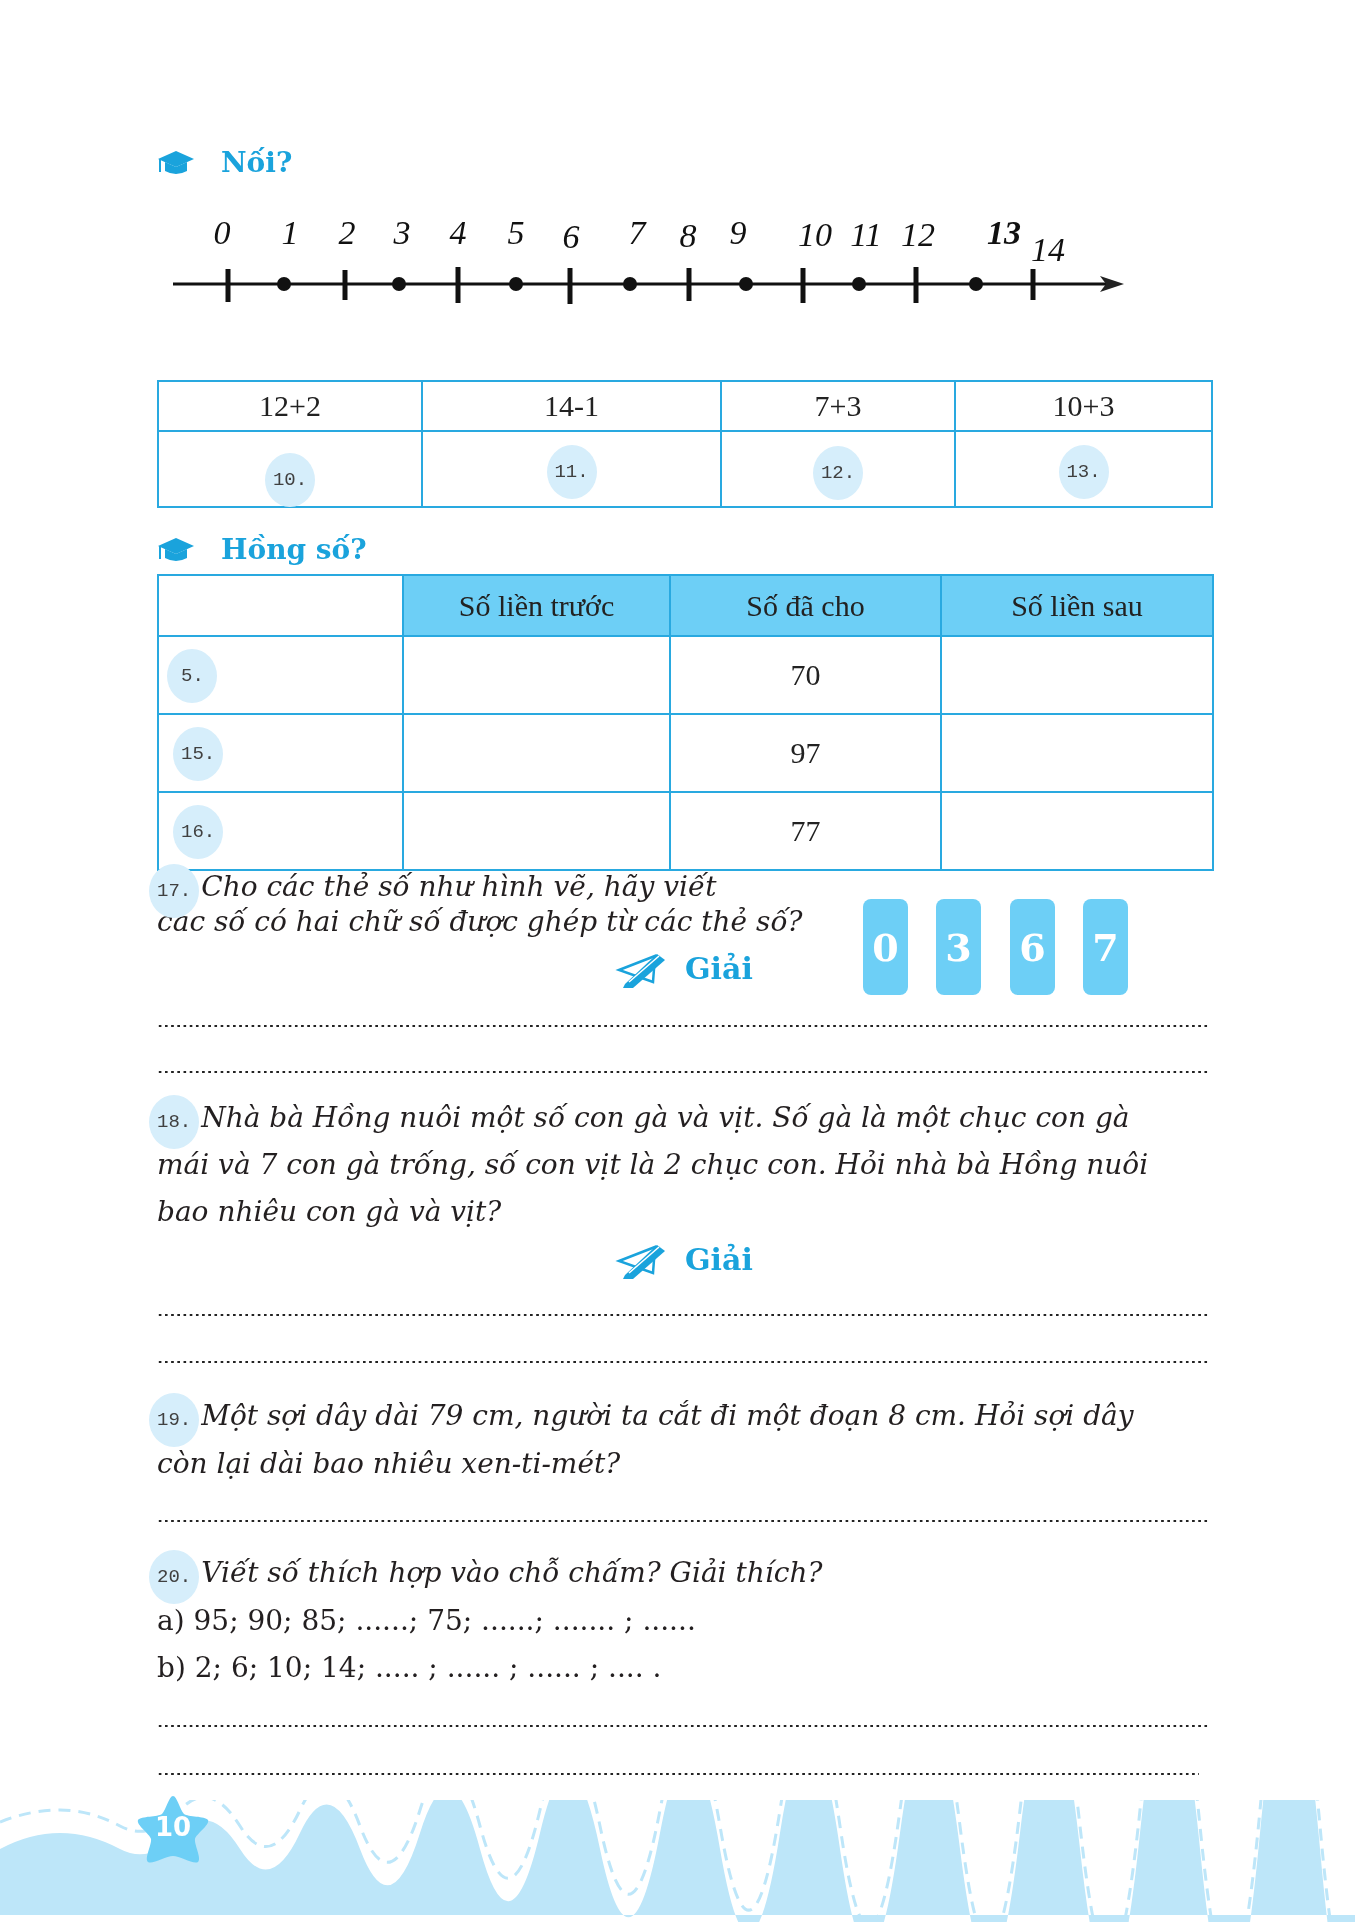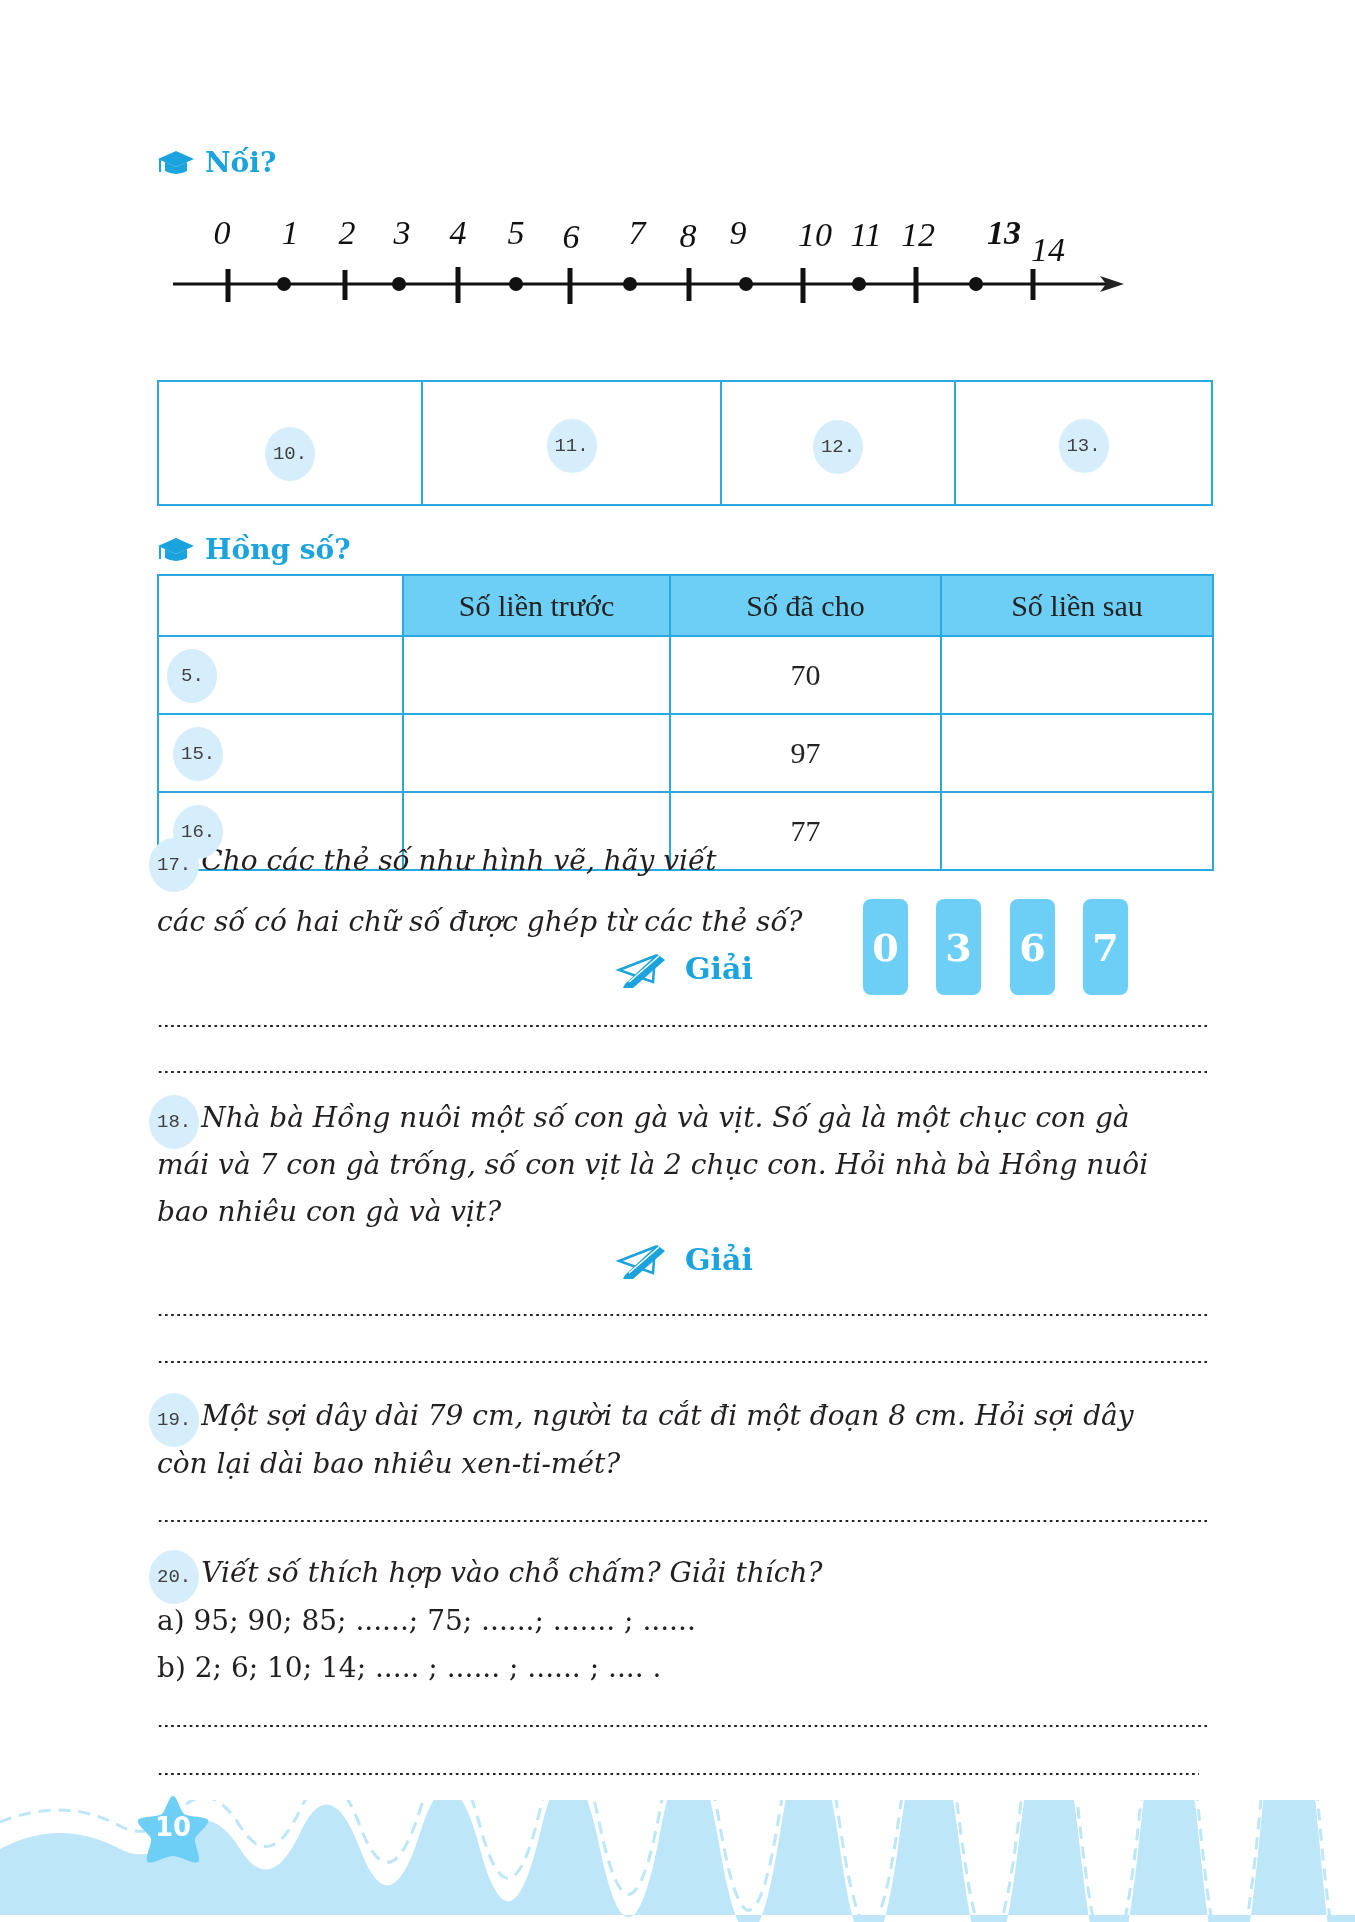--- a/index.html
+++ b/index.html
@@ -4,21 +4,21 @@
 <style>
   html, body { margin: 0; padding: 0; }
   body {
     width: 1355px; height: 1922px; position: relative; overflow: hidden;
     background: #ffffff;
     font-family: "DejaVu Serif", "Liberation Serif", serif;
     color: #231f20;
   }
   .abs { position: absolute; }
   .heading {
-    position: absolute; display: flex; align-items: center; gap: 10px;
+    position: absolute; display: flex; align-items: center; gap: 26px;
     color: #1aa3dc; font-weight: bold; font-size: 28px;
     font-family: "DejaVu Serif", serif;
   }
   .heading svg { width: 38px; height: 30px; }
 
   
   .nl-label {
     position: absolute; top: 214px; font-style: italic;
     font-family: "Liberation Serif", serif; font-size: 34px;
     transform: translateX(-50%); color: #111;
@@ -131,20 +131,26 @@
 <span class="nl-label" style="left:1048px; top:220px;margin-top:11px;">14</span>
 
 <table class="t1">
   <colgroup>
       <col style="width:264px">
       <col style="width:299px">
       <col style="width:234px">
       <col style="width:257px">
     </colgroup>
   <tbody>
+      <tr class="r1">
+    <td>12+2</td>
+    <td>14-1</td>
+    <td>7+3</td>
+    <td>10+3</td>
+  </tr>
   <tr class="r2">
     <td><span class="badge" style="top:6px;">10.</span></td>
     <td><span class="badge" style="top:-2px;">11.</span></td>
     <td><span class="badge" style="top:-2px;margin-top:12px;">12.</span></td>
     <td><span class="badge" style="top:-2px;">13.</span></td>
   </tr>
 </tbody>
   </table>
 
 <div class="heading" style="left:157px; top:533px;">
@@ -184,21 +190,21 @@
   </tr>
   <tr>
     <td class="num"><span class="badge" style="top:-4px;">16.</span></td>
     <td></td>
     <td>77</td>
     <td></td>
   </tr>
 </tbody>
   </table>
 
-<div class="q" style="top:844px;">
+<div class="q" style="top:870px;">
   <span class="badge">17.</span><span>Cho các thẻ số như hình vẽ, hãy viết</span>
 </div>
 <div class="q" style="top:905px;">các số có hai chữ số được ghép từ các thẻ số?</div>
 <div class="giai" style="left:615px; top:948px;">
   <svg viewBox="0 0 56 40">
     <path d="M4 22 L40 8 L38 34 Z" fill="none" stroke="#1aa3dc" stroke-width="2.5"></path>
     <path d="M10 36 L42 6 L50 12 L18 40 L8 40 Z" fill="#1aa3dc"></path>
     <path d="M14 34 L44 8" stroke="#fff" stroke-width="1.5"></path>
   </svg>
   <span>Giải</span>

